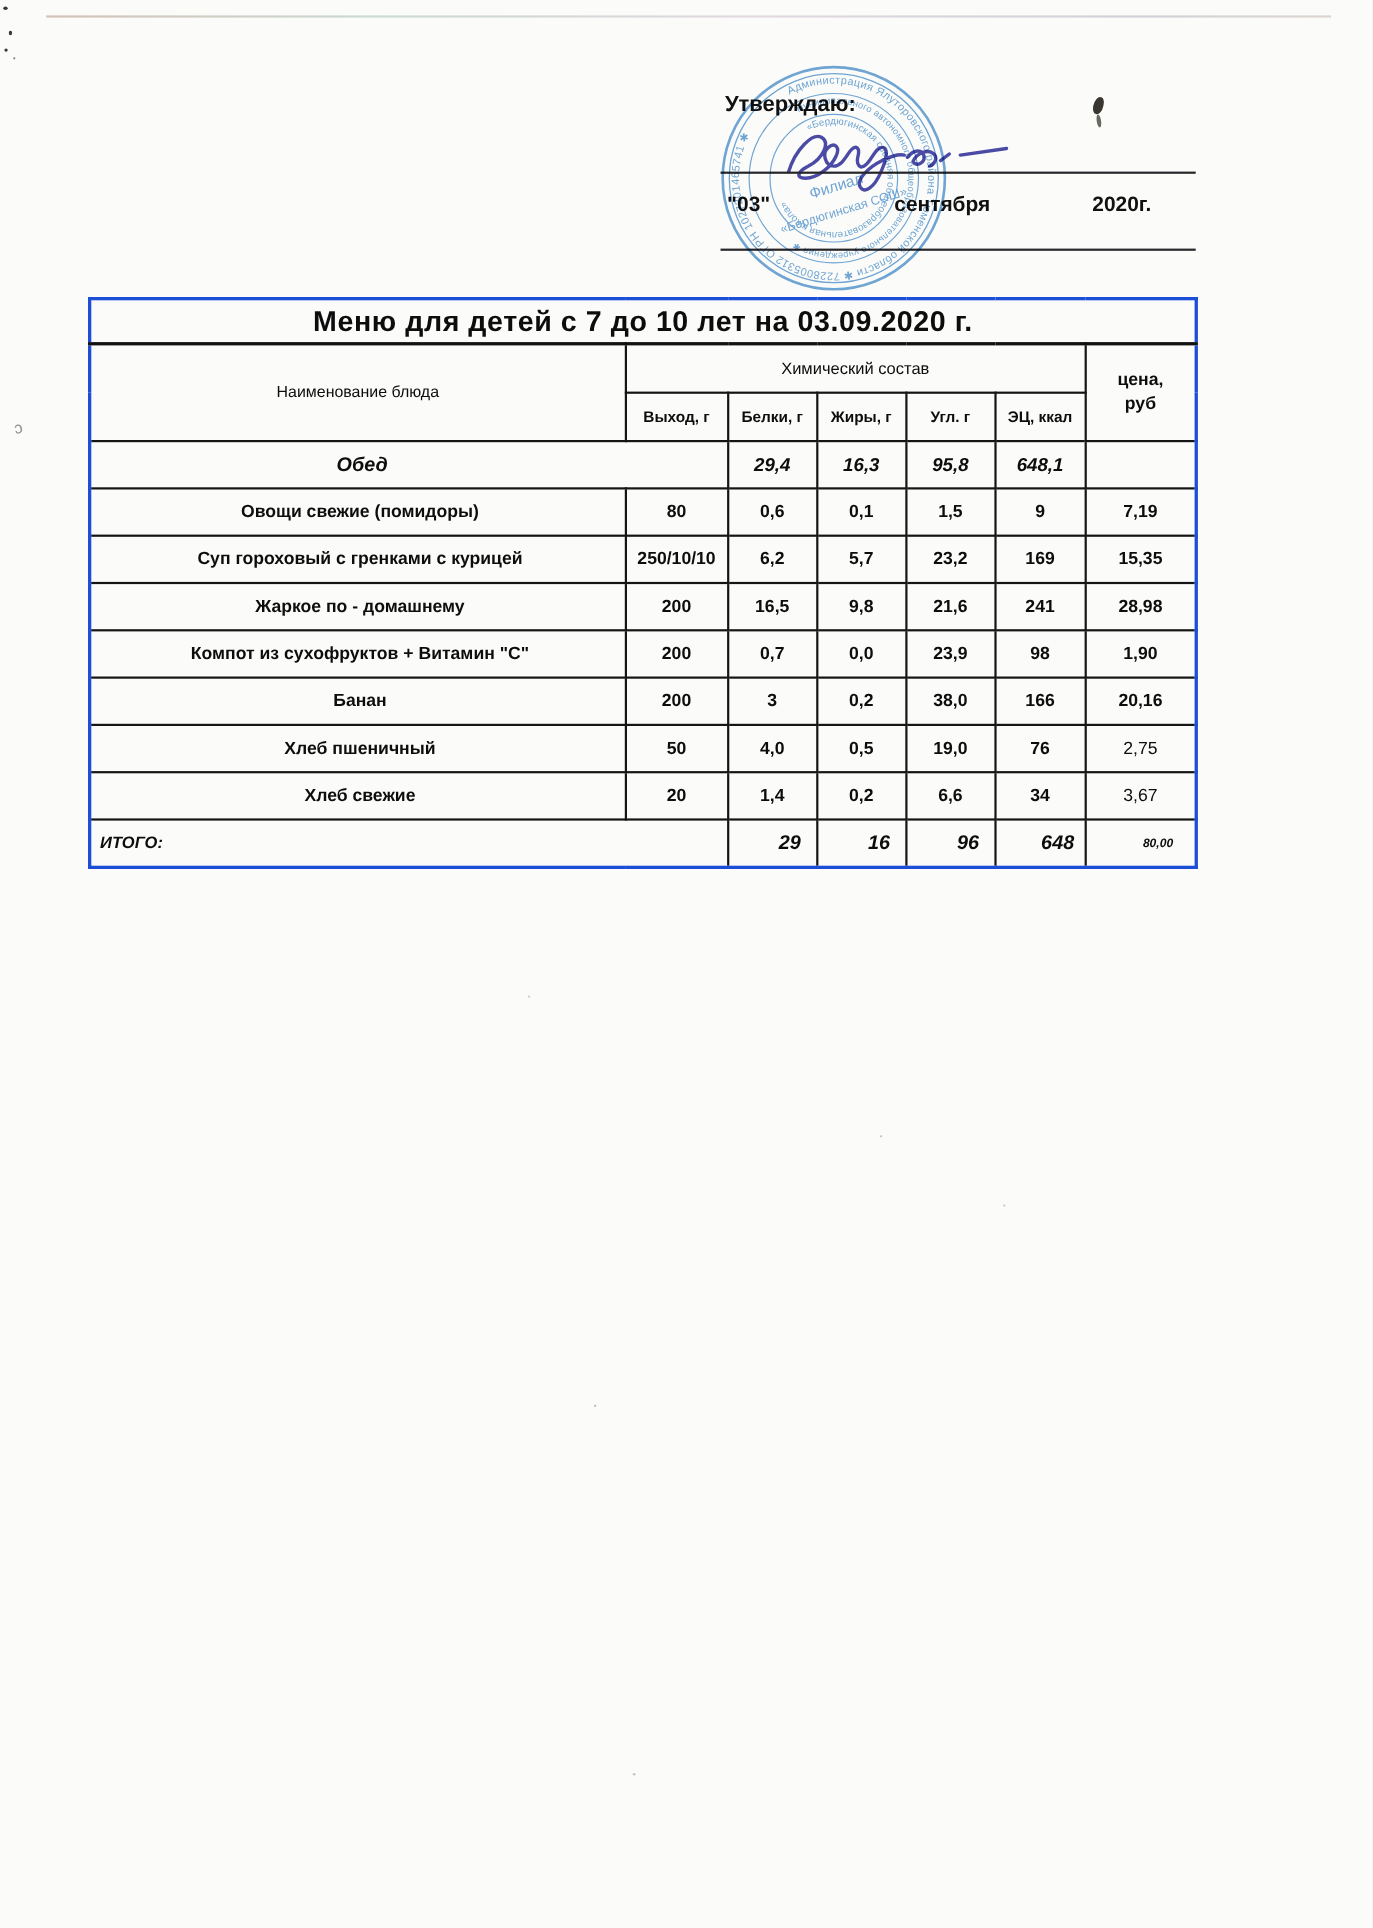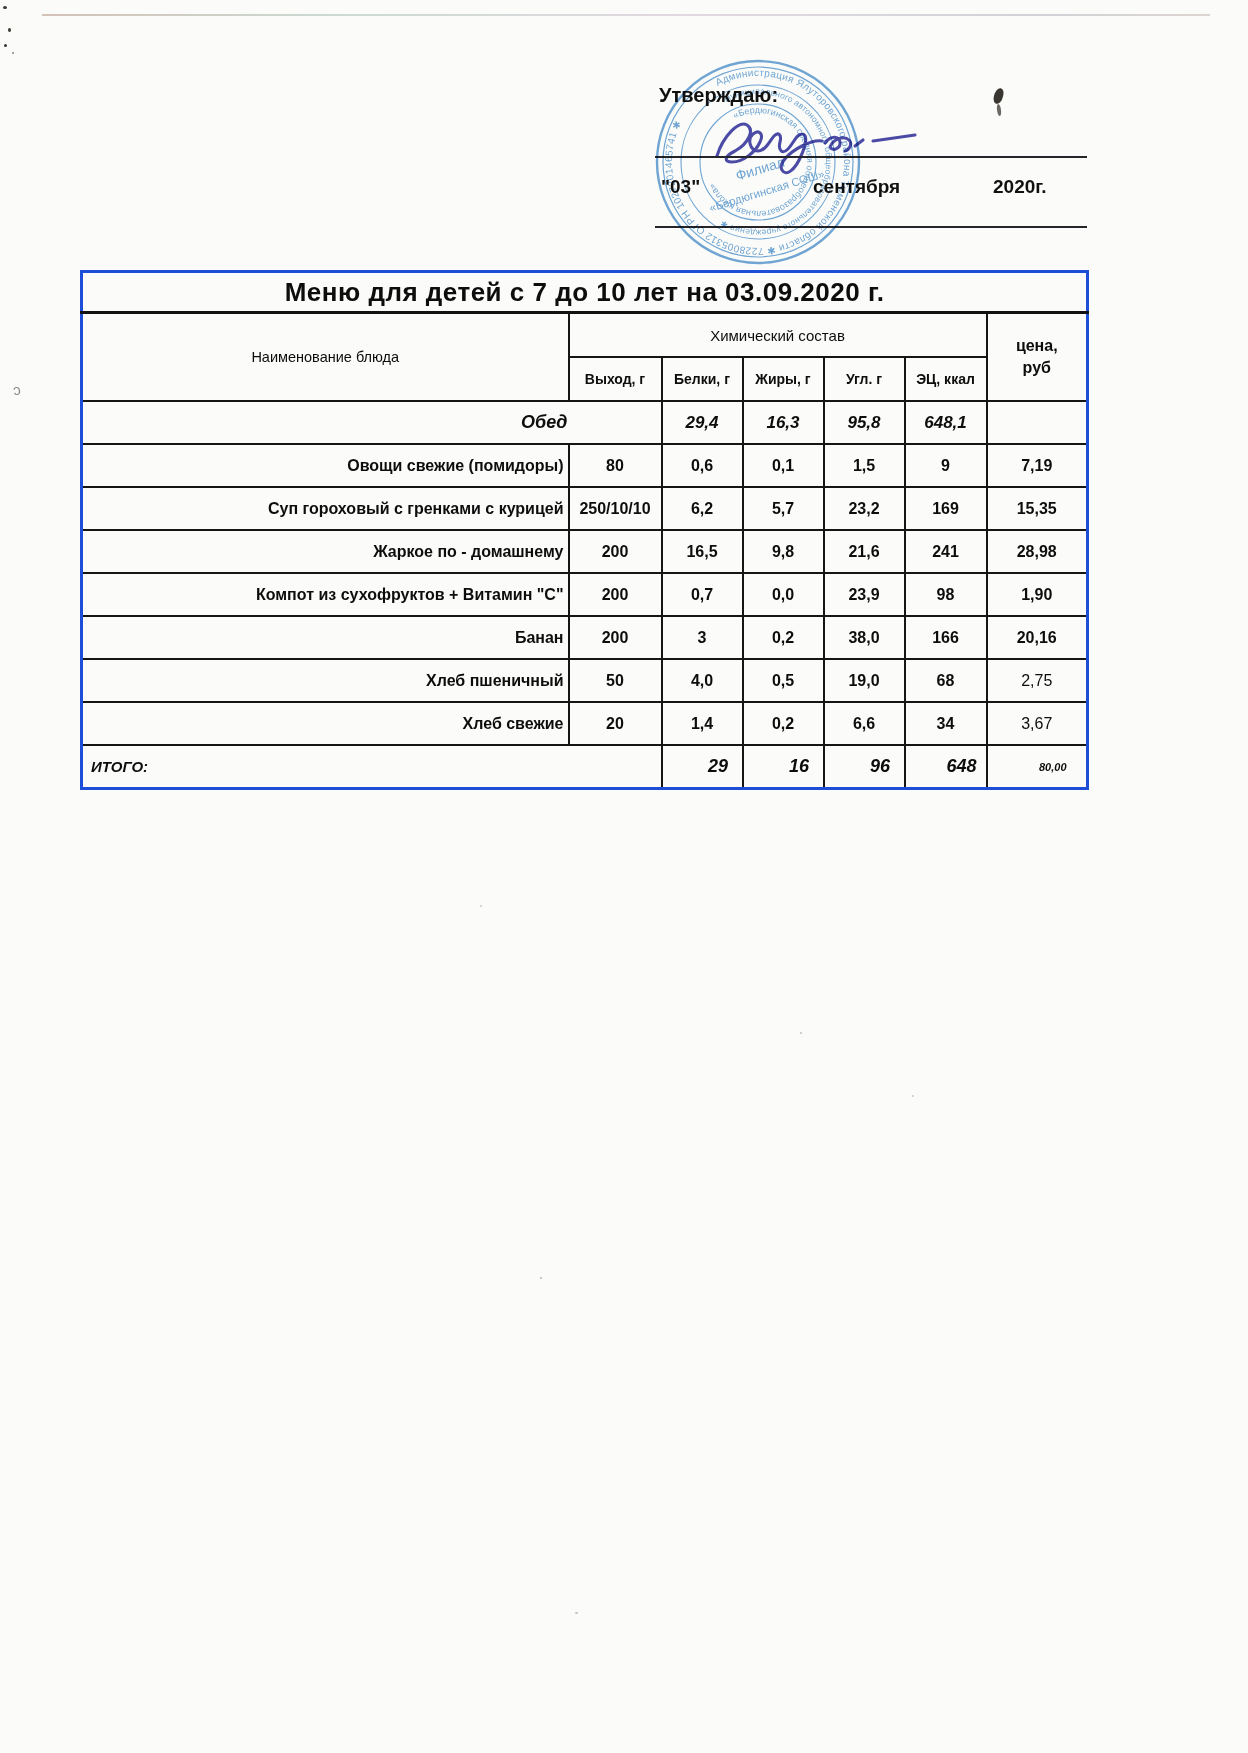--- a/index.html
+++ b/index.html
@@ -53,24 +53,24 @@
     overflow:hidden;
   }
   .menu tr.title-row td{
     height:38px; font-size:26px; font-weight:700; letter-spacing:.5px;
     border-bottom:3px solid #121212;
   }
   .menu td.name-h{font-weight:400; font-size:14.5px;}
   .menu td.chem-h{font-weight:400; font-size:15px; height:42px;}
   .menu td.price-h{font-size:16px; font-weight:700; white-space:pre-line; line-height:1.35;}
   .menu tr.head2 td{height:42px; font-size:14px; font-weight:700;}
-  .menu td.name{text-align:right; padding-left:8px;}
+  .menu td.name{text-align:center; padding-left:8px;}
   .menu tbody.rows tr td{height:41px;}
   .menu tr.section-row td{height:43px; font-style:italic; font-size:17px;}
-  .menu tr.section-row td.merged{padding-right:93px; font-size:18px;}
+  .menu tr.section-row td.merged{text-align:center; padding-right:93px; font-size:18px;}
   .menu tr.total-row td{height:48px; font-style:italic; font-size:18px;padding-left:36px;}
   .menu tr.total-row td.merged{text-align:left; padding-left:8px; font-size:15px;}
   .menu tr.total-row td.price{font-size:11px;margin-top:14px;}
   .menu td.light{font-weight:400;}
 </style>
 </head>
 <body>
 
 <div class="page">
 
@@ -217,21 +217,21 @@
           <td class="val">38,0</td>
           <td class="val">166</td>
           <td class="val price">20,16</td>
         </tr>
         <tr class="item-row">
           <td class="name">Хлеб пшеничный</td>
           <td class="val">50</td>
           <td class="val">4,0</td>
           <td class="val">0,5</td>
           <td class="val">19,0</td>
-          <td class="val">68</td>
+          <td class="val">76</td>
           <td class="val price light">2,75</td>
         </tr>
         <tr class="item-row">
           <td class="name">Хлеб свежие</td>
           <td class="val">20</td>
           <td class="val">1,4</td>
           <td class="val">0,2</td>
           <td class="val">6,6</td>
           <td class="val">34</td>
           <td class="val price light">3,67</td>

